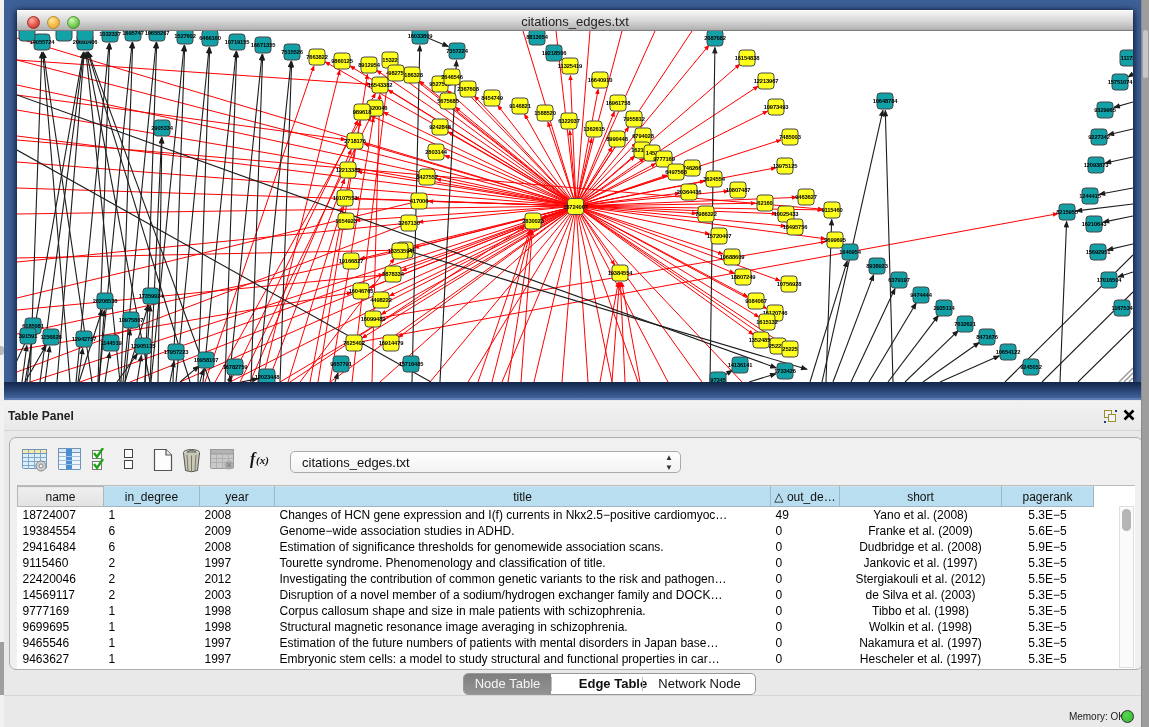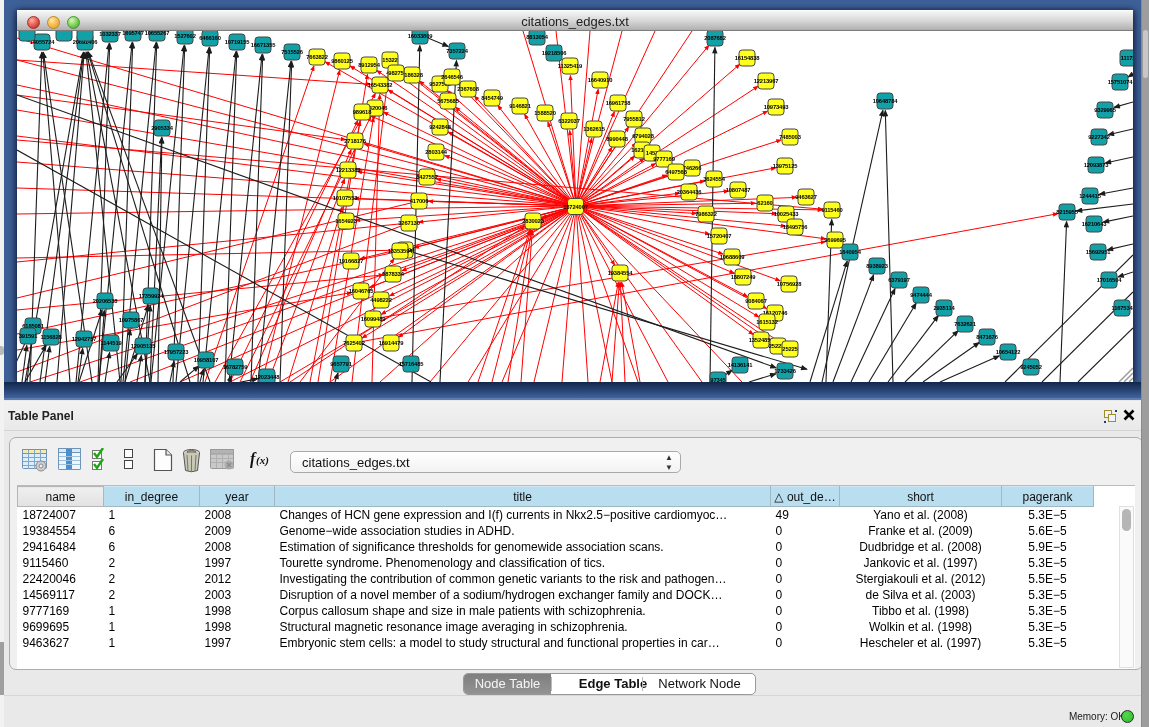--- a/index.html
+++ b/index.html
@@ -724,21 +724,21 @@
                 <td>2008</td>
                 <td>Estimation of significance thresholds for genomewide association scans.</td>
                 <td>0</td>
                 <td class="c">Dudbridge et al. (2008)</td>
                 <td class="c">5.9E−5</td>
               </tr>
               <tr class="row">
                 <td>9115460</td>
                 <td>2</td>
                 <td>1997</td>
-                <td>Tourette syndrome. Phenomenology and classification of tics.</td>
+                <td>Tourette syndrome. Phenomenology and classification of title.</td>
                 <td>0</td>
                 <td class="c">Jankovic et al. (1997)</td>
                 <td class="c">5.3E−5</td>
               </tr>
               <tr class="row">
                 <td>22420046</td>
                 <td>2</td>
                 <td>2012</td>
                 <td>Investigating the contribution of common genetic variants to the risk and pathogen…</td>
                 <td>0</td>
@@ -763,20 +763,29 @@
                 <td class="c">Tibbo et al. (1998)</td>
                 <td class="c">5.3E−5</td>
               </tr>
               <tr class="row">
                 <td>9699695</td>
                 <td>1</td>
                 <td>1998</td>
                 <td>Structural magnetic resonance image averaging in schizophrenia.</td>
                 <td>0</td>
                 <td class="c">Wolkin et al. (1998)</td>
+                <td class="c">5.3E−5</td>
+              </tr>
+              <tr class="row">
+                <td>9465546</td>
+                <td>1</td>
+                <td>1997</td>
+                <td>Estimation of the future numbers of patients with mental disorders in Japan base…</td>
+                <td>0</td>
+                <td class="c">Nakamura et al. (1997)</td>
                 <td class="c">5.3E−5</td>
               </tr>
               <tr class="row">
                 <td>9463627</td>
                 <td>1</td>
                 <td>1997</td>
                 <td>Embryonic stem cells: a model to study structural and functional properties in car…</td>
                 <td>0</td>
                 <td class="c">Hescheler et al. (1997)</td>
                 <td class="c">5.3E−5</td>

